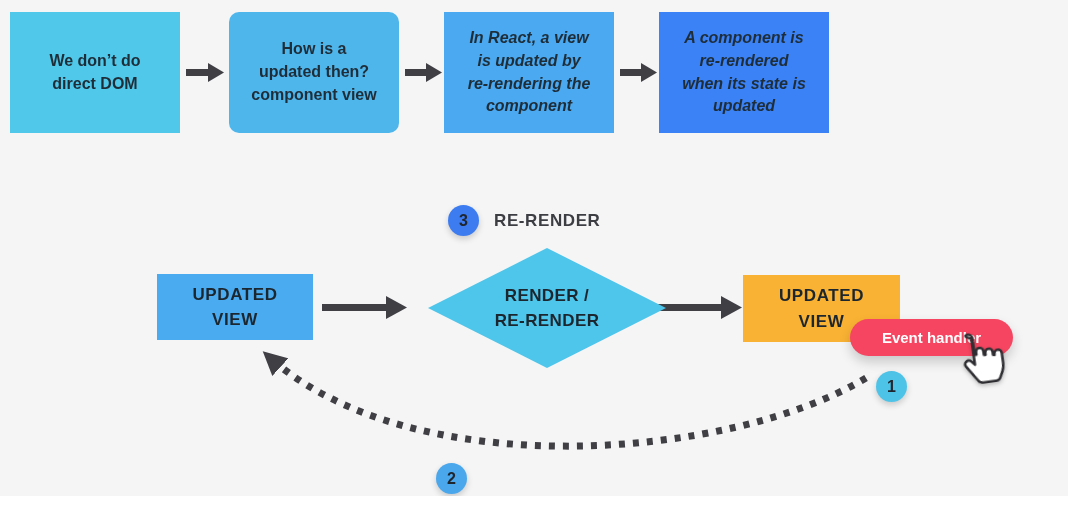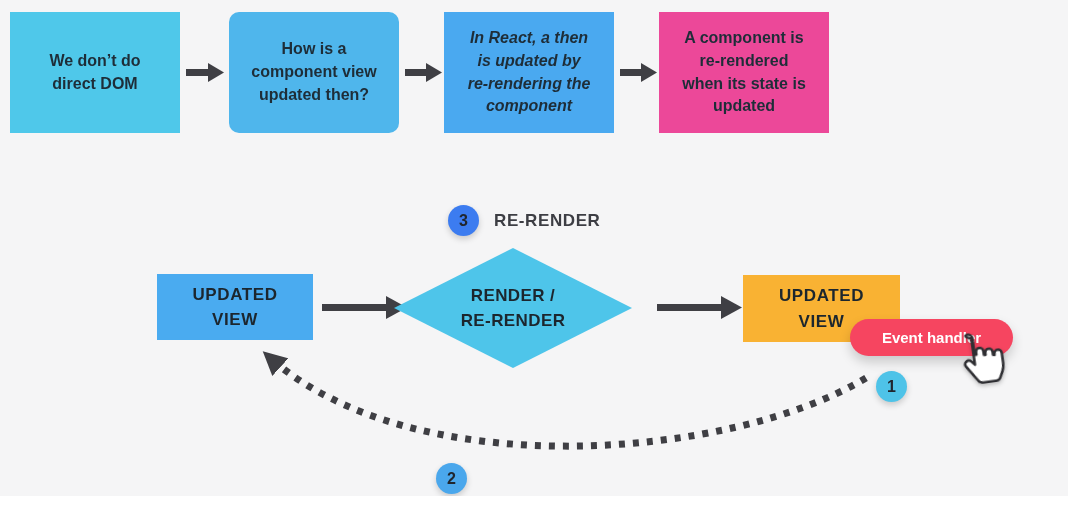--- a/index.html
+++ b/index.html
@@ -18,21 +18,21 @@
   .tbox.em{font-style:italic;}
   .b1{left:10px;} .b2{left:229px;} .b3{left:444px;} .b4{left:659px;}
   .nodebox{
     position:absolute; display:flex; flex-direction:column; justify-content:center;
     align-items:center; text-align:center; font-weight:bold; font-size:17px;
     letter-spacing:.6px; line-height:1.5; color:#1c262e;
   }
   .state{left:157px; top:274px; width:156px; height:66px;}
   .view {left:743px; top:275px; width:157px; height:67px;}
   .diamond{
-    left:394px; top:248px; width:238px; height:120px;
+    left:428px; top:248px; width:238px; height:120px;
     clip-path:polygon(50% 0,100% 50%,50% 100%,0 50%);
     letter-spacing:.4px;
   }
   .step{position:absolute; display:flex; align-items:center; gap:15px;}
   .s3{left:448px; top:205px;}
   .s2{left:436px; top:463px;}
   .s1{left:876px; top:371px;}
   .badge{
     width:31px; height:31px; border-radius:50%;
     display:flex; align-items:center; justify-content:center;
@@ -88,30 +88,30 @@
 
     <path d="M 866 378 C 730 460, 410 485, 268 356" fill="none" stroke="#3f3f44" stroke-width="7" stroke-dasharray="6 8" marker-end="url(#ah)"></path>
   </svg>
 
   <div class="tbox b1" style="background-color: rgb(79, 200, 234);">
     <div>We don’t do</div>
     <div>direct DOM</div>
   </div>
   <div class="tbox b2" style="background-color: rgb(79, 182, 236); border-radius: 10px;">
     <div>How is a</div>
+    <div>updated then?</div>
     <div>component view</div>
-    <div>updated then?</div>
   </div>
   <div class="tbox b3 em" style="background-color: rgb(74, 169, 240);">
-    <div>In React, a then</div>
+    <div>In React, a view</div>
     <div>is updated by</div>
     <div>re-rendering the</div>
     <div>component</div>
   </div>
-  <div class="tbox b4" style="background-color: #ec4899;">
+  <div class="tbox b4" style="background-color: #3b82f6; font-style: italic;">
     <div>A component is</div>
     <div>re-rendered</div>
     <div>when its state is</div>
     <div>updated</div>
   </div>
 
   <div class="step s3">
     <div class="badge" style="background-color: rgb(60, 124, 240);">3</div>
     <div class="steplabel">RE-RENDER</div>
   </div>

